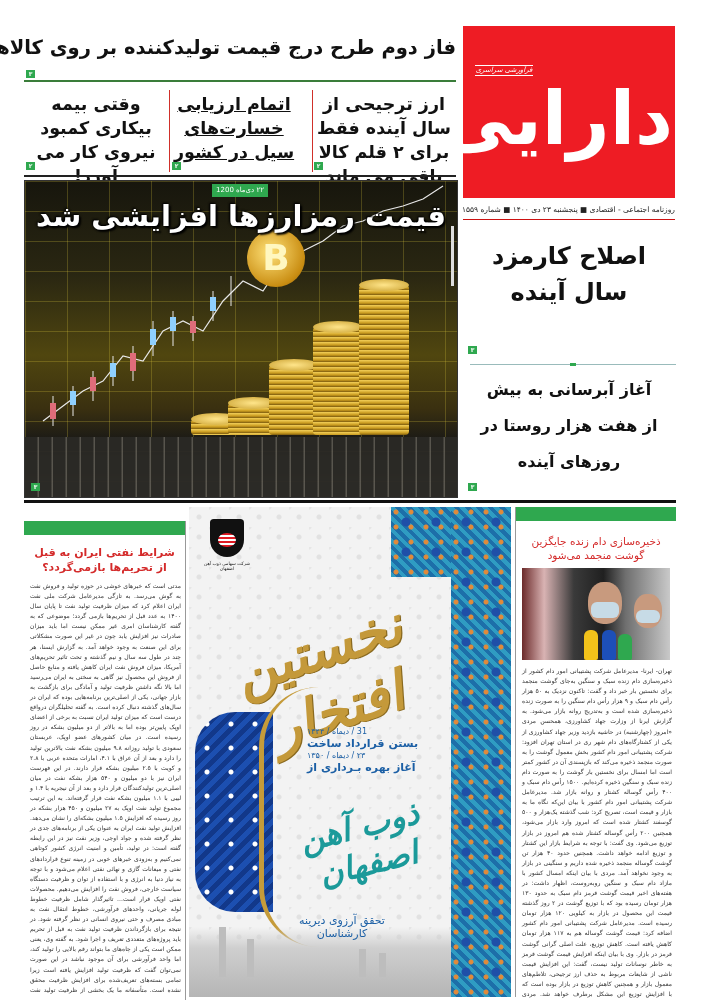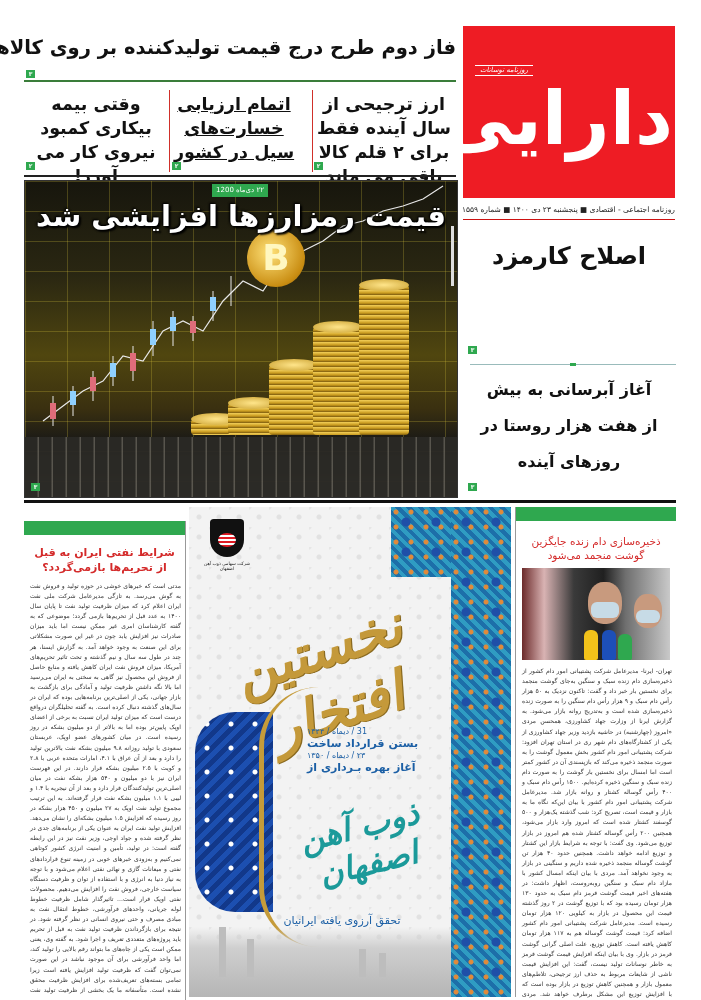--- a/index.html
+++ b/index.html
@@ -78,21 +78,21 @@
   .lr-photo { margin: 6px 6px 0 6px; height: 92px; background: linear-gradient(90deg, #6b2a2a 0%, #d9b3b3 15%, #3a3a3a 35%, #202020 55%, #6f6f6f 70%, #c9c9c9 100%); position: relative; overflow: hidden; }
   .lr-photo .face { position: absolute; top: 14px; width: 34px; height: 42px; border-radius: 45%; background: #c89a7e; }
   .lr-photo .mask { position: absolute; width: 28px; height: 16px; border-radius: 6px; background: #c7dbe6; }
   .lr-photo .mic { position: absolute; bottom: 0; width: 14px; height: 30px; border-radius: 6px 6px 2px 2px; }
 </style>
 </head>
 <body>
 
 <div class="abs masthead">
   <div class="subtitle-lines"></div>
-  <div class="subtitle">روزنامه نوسانات</div>
+  <div class="subtitle">فرآورشی سراسری</div>
   <div class="logo">دارایی</div>
 </div>
 <div class="abs strap">روزنامه اجتماعی - اقتصادی ■ پنجشنبه ۲۳ دی ۱۴۰۰ ■ شماره ۱۵۵۹ ■ قیمت ۲۰۰۰ تومان</div>
 
 <div class="abs top-headline">فاز دوم طرح درج قیمت تولیدکننده بر روی کالاها کلید خورد</div>
 <div class="abs page-tag" style="left:26px; top:70px;">۳</div>
 <div class="abs top-rule"></div>
 
 <div class="abs teaser" style="left:312px; width:144px;">
   <span>ارز ترجیحی از سال آینده فقط برای ۲ قلم کالا باقی می ماند</span>
@@ -160,20 +160,21 @@
       <div class="coin-top"></div>
     </div>
   <div class="keyboard"></div>
   <div class="date-badge">۲۲ دی‌ماه 1200</div>
   <div class="headline">قیمت رمزارزها افزایشی شد</div>
   <div class="page-tag tag">۳</div>
 </div>
 
 <div class="abs right-story s1">
   <div>اصلاح کارمزد</div>
+  <div>سال آینده</div>
 </div>
 <div class="abs page-tag" style="left:468px; top:346px;">۳</div>
 <div class="abs right-divider">
     <div class="dot"></div>
   </div>
 
 <div class="abs right-story s2">
   <div>آغاز آبرسانی به بیش</div>
   <div>از هفت هزار روستا در</div>
   <div>روزهای آینده</div>
@@ -205,21 +206,21 @@
     <div class="caption">شرکت سهامی ذوب آهن اصفهان</div>
   </div>
   <div class="calligraphy">نخستین افتخار</div>
   <div class="dates">
     <div class="d">31 / دیماه / ۱۳۴۴</div>
     <div class="t">بستن قرارداد ساخت</div>
     <div class="d">۲۳ / دیماه / ۱۳۵۰</div>
     <div class="t">آغاز بهره بـرداری از</div>
   </div>
   <div class="zob">ذوب آهن اصفهان</div>
-  <div class="slogan">تحقق آرزوی یافته ایرانیان</div>
+  <div class="slogan">تحقق آرزوی دیرینه کارشناسان</div>
 </div>
 
 <div class="abs lower-right">
   <div class="green-bar"></div>
   <div class="lr-title">ذخیره‌سازی دام زنده جایگزین گوشت منجمد می‌شود</div>
   <div class="lr-photo">
     <div class="face" style="left:66px;"></div>
     <div class="mask" style="left:69px; top:34px;"></div>
     <div class="face" style="left:112px; top:26px; width:28px; height:34px;"></div>
     <div class="mask" style="left:114px; top:42px; width:24px; height:13px;"></div>

